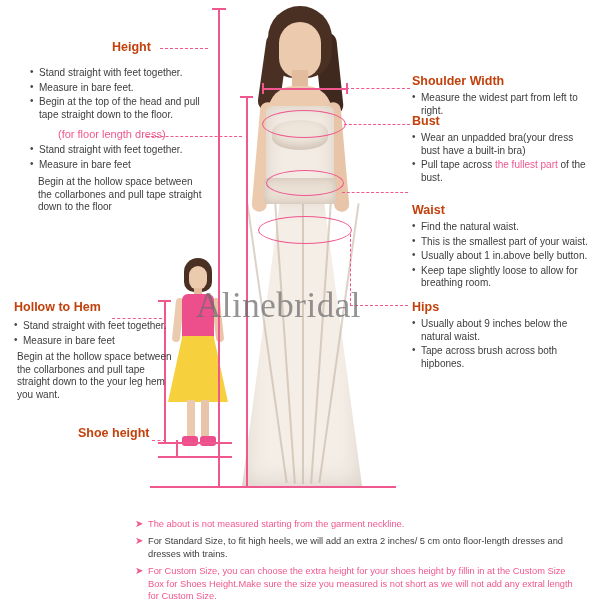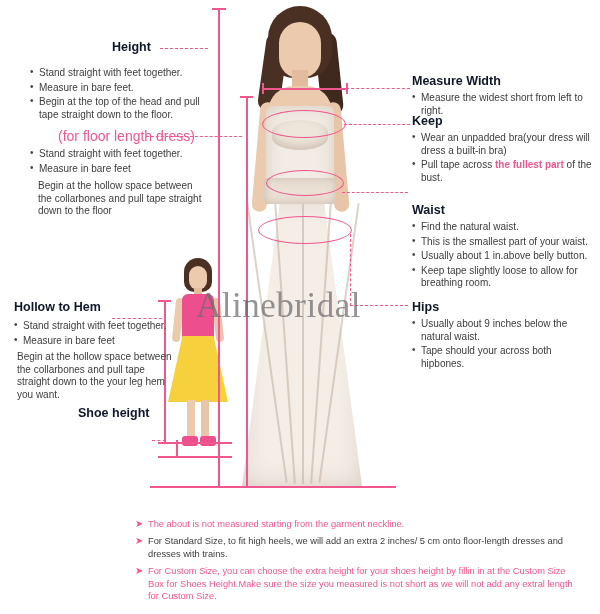--- a/index.html
+++ b/index.html
@@ -53,27 +53,27 @@
 
   
   .pk{position:absolute;background:#f0578f;}
   .vline{width:1.5px;}
   .hline{height:1.5px;}
   .dash{position:absolute;border-top:1.5px dashed #f0578f;}
   .dashv{position:absolute;border-left:1.5px dashed #f0578f;}
   .band{position:absolute;border:1.6px solid #f0578f;border-radius:50%/50%;}
 
   
-  .hdr{color:#0f172a;font-weight:bold;font-size:12.5px;}
-  .sub{color:#f0578f;font-size:14px;}
+  .hdr{color:#c2410c;font-weight:bold;font-size:12.5px;}
+  .sub{color:#f0578f;font-size:11px;}
   .txt{font-size:10px;line-height:12.6px;color:#3c3c3c;}
   .bullets{list-style:none;margin:0;padding:0;}
   .bullets li{position:relative;padding-left:9px;margin-bottom:2px;}
   .bullets li:before{content:"\2022";position:absolute;left:0;top:-1px;color:#444;font-size:10px;}
-  .pink{color:#f0578f;font-weight:bold;}
+  .pink{color:#f0578f;}
   .blk{position:absolute;}
 
   
   .wm{position:absolute;left:196px;top:286px;font-size:35px;color:#6b6b6b;opacity:.72;
       font-family:"Liberation Serif", serif;letter-spacing:.5px;}
 
   
   .notes{position:absolute;left:135px;top:518px;width:440px;}
   .note{position:relative;padding-left:13px;font-size:9.3px;line-height:12.4px;color:#3c3c3c;margin-bottom:5px;}
   .note .ar{position:absolute;left:0;top:0px;color:#f0578f;font-size:10px;}
@@ -176,57 +176,57 @@
 
   <div class="blk" style="left:14px;top:300px;width:160px;">
     <div class="hdr">Hollow to Hem</div>
     <ul class="bullets txt" style="margin-top:6px;">
       <li>Stand straight with feet together.</li>
       <li>Measure in bare feet</li>
     </ul>
     <div class="txt" style="margin-top:4px;margin-left:3px;">Begin at the hollow space between the collarbones and pull tape straight down to the your leg hem  you want.</div>
   </div>
 
-  <div class="blk" style="left:78px;top:406px;">
+  <div class="blk" style="left:78px;top:426px;">
     <div class="hdr">Shoe height</div>
   </div>
   <div class="dash" style="left:152px;top:440px;width:14px;"></div>
 
   <div class="blk" style="left:412px;top:74px;width:180px;">
-    <div class="hdr">Measure Width</div>
-    <ul class="bullets txt" style="margin-top:4px;">
-      <li>Measure the widest short from left to right.</li>
+    <div class="hdr">Shoulder Width</div>
+    <ul class="bullets txt" style="margin-top:4px;">
+      <li>Measure the widest part from left to right.</li>
     </ul>
   </div>
 
   <div class="blk" style="left:412px;top:114px;width:180px;">
-    <div class="hdr">Keep</div>
-    <ul class="bullets txt" style="margin-top:4px;">
-      <li>Wear an unpadded bra(your dress will dress a built-in bra)</li>
+    <div class="hdr">Bust</div>
+    <ul class="bullets txt" style="margin-top:4px;">
+      <li>Wear an unpadded bra(your dress bust have a built-in bra)</li>
       <li>
         <span>Pull tape across </span><span class="pink">the fullest part</span><span> of the bust.</span>
       </li>
     </ul>
   </div>
 
   <div class="blk" style="left:412px;top:203px;width:180px;">
     <div class="hdr">Waist</div>
     <ul class="bullets txt" style="margin-top:4px;">
       <li>Find the natural waist.</li>
       <li>This is the smallest part of your waist.</li>
       <li>Usually about 1 in.above belly button.</li>
       <li>Keep tape slightly loose to allow for breathing room.</li>
     </ul>
   </div>
 
   <div class="blk" style="left:412px;top:300px;width:180px;">
     <div class="hdr">Hips</div>
     <ul class="bullets txt" style="margin-top:4px;">
       <li>Usually about 9 inches below the natural waist.</li>
-      <li>Tape should your across both hipbones.</li>
+      <li>Tape across brush across both hipbones.</li>
     </ul>
   </div>
 
   <div class="notes">
     <div class="note pinktext">
       <span class="ar">➤</span>
       <span>The about is not measured starting from the garment neckline.</span>
     </div>
     <div class="note">
       <span class="ar">➤</span>

